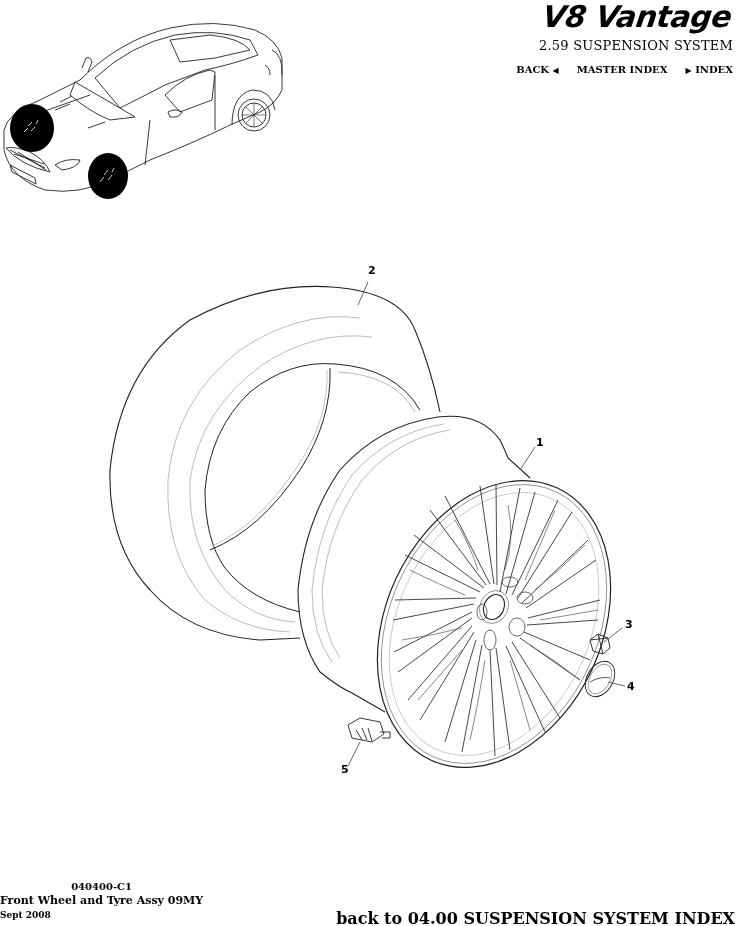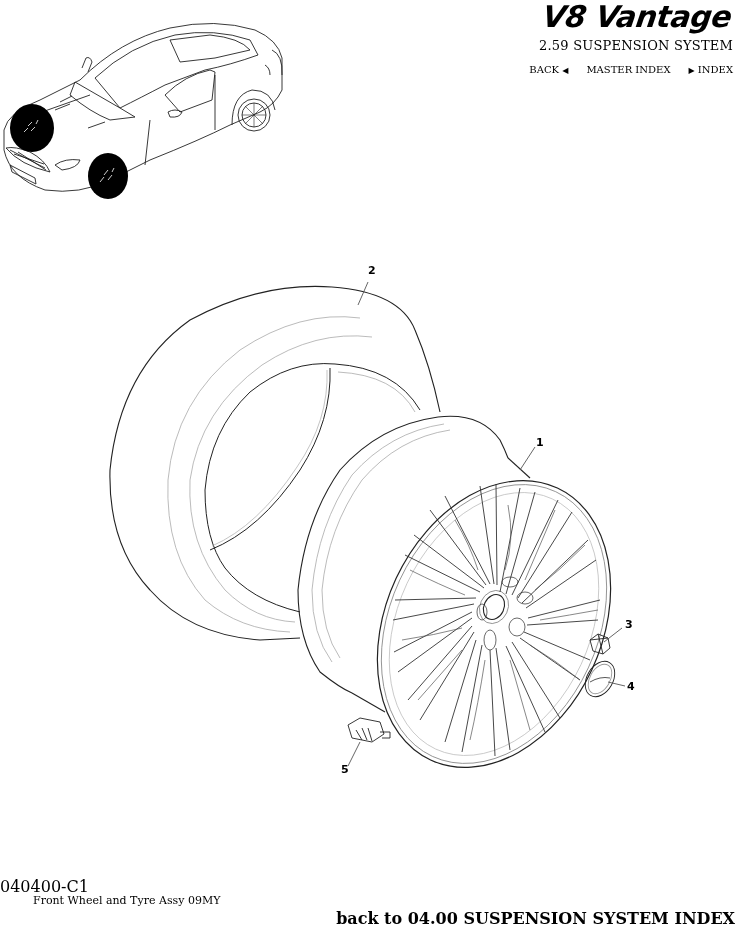--- a/index.html
+++ b/index.html
@@ -1,26 +1,26 @@
 <!DOCTYPE html>
 <html><head>
   <meta charset="utf-8">
   <style>
     html, body { margin: 0; padding: 0; background: #ffffff; }
     body { width: 737px; height: 926px; position: relative; overflow: hidden; font-family: "DejaVu Serif", serif; color: #000; }
     .abs { position: absolute; }
     .logo { right: 6px; top: 0px; font-family: "DejaVu Sans", sans-serif; font-style: italic; font-weight: bold; font-size: 30px; letter-spacing: -0.5px; line-height: 34px; transform: skewX(-8deg); }
     .section-title { right: 4px; top: 38px; font-family: "DejaVu Serif", serif; font-size: 13px; letter-spacing: 0.2px; white-space: nowrap; }
-    .navbar { right: 4px; top: 64px; font-size: 10px; font-weight: normal; white-space: nowrap; display: flex; gap: 4px; align-items: center; font-family: "DejaVu Serif", serif; }
+    .navbar { right: 4px; top: 64px; font-size: 10px; font-weight: bold; white-space: nowrap; display: flex; gap: 4px; align-items: center; font-family: "DejaVu Serif", serif; }
     .navbar a { color: #000; text-decoration: none; cursor: pointer; }
     .navbar .gap { width: 10px; }
     .tri { font-size: 8px; }
     .footer-left { left: 0px; top: 880px; line-height: 14px; font-family: "DejaVu Serif", serif; }
-    .code { font-size: 16px; font-weight: normal; }
-    .desc { font-size: 11px; font-weight: normal; margin-left: 33px; }
+    .code { font-size: 10px; font-weight: bold; text-align: center; }
+    .desc { font-size: 11px; font-weight: bold; }
     .date { font-size: 9px; font-weight: bold; }
     .footer-right { right: 2px; top: 909px; font-size: 16px; font-weight: bold; white-space: nowrap; cursor: pointer; color: #000; text-decoration: none; font-family: "DejaVu Serif", serif; }
     .callout { font-family: "DejaVu Sans", sans-serif; font-weight: bold; font-size: 11px; }
     svg { position: absolute; left: 0; top: 0; }
   </style>
 </head>
 <body>
 
 <div class="abs logo">V8 Vantage</div>
 <div class="abs section-title">2.59 SUSPENSION SYSTEM</div>
@@ -191,14 +191,15 @@
 
 <div class="abs callout" style="left:368px; top:264px;">2</div>
 <div class="abs callout" style="left:536px; top:436px;">1</div>
 <div class="abs callout" style="left:625px; top:618px;">3</div>
 <div class="abs callout" style="left:627px; top:680px;">4</div>
 <div class="abs callout" style="left:341px; top:763px;">5</div>
 
 <div class="abs footer-left">
   <div class="code">040400-C1</div>
   <div class="desc">Front Wheel and Tyre Assy 09MY</div>
+  <div class="date">Sept 2008</div>
 </div>
 <a class="abs footer-right">back to 04.00 SUSPENSION SYSTEM INDEX</a>
 
 </body></html>

